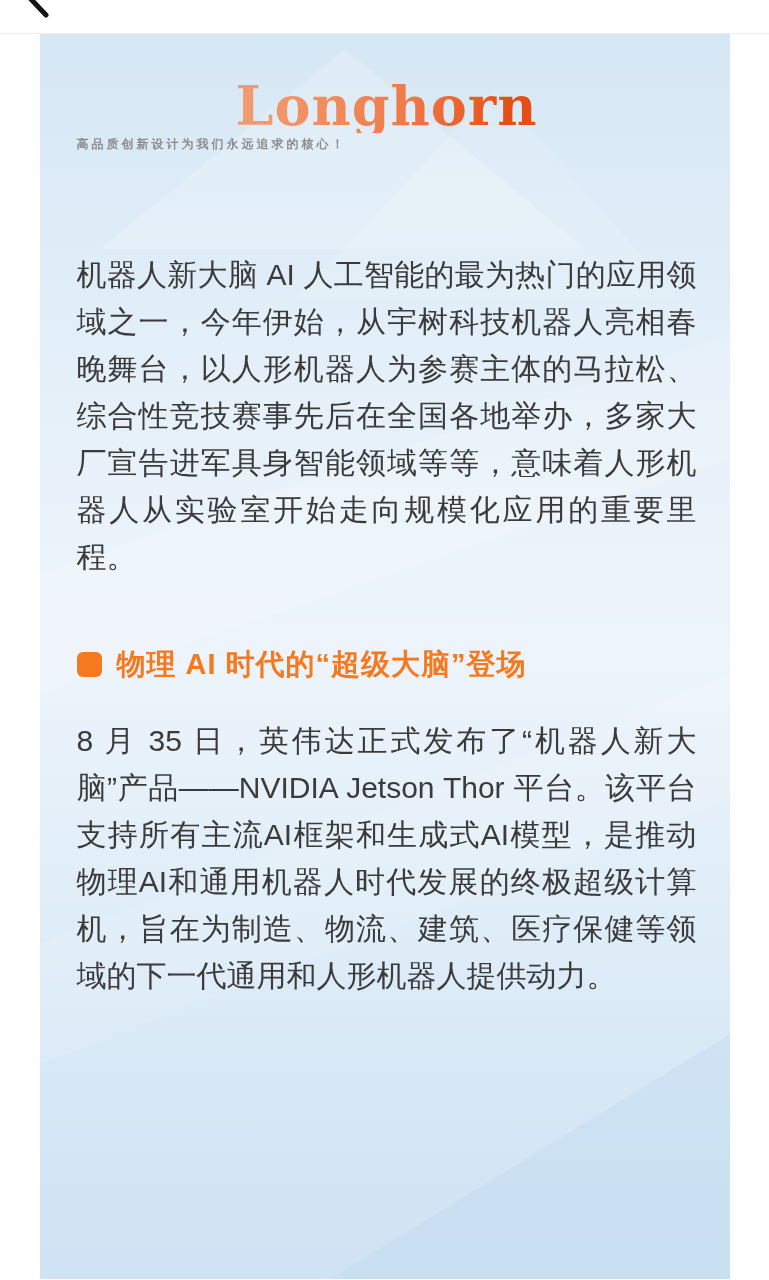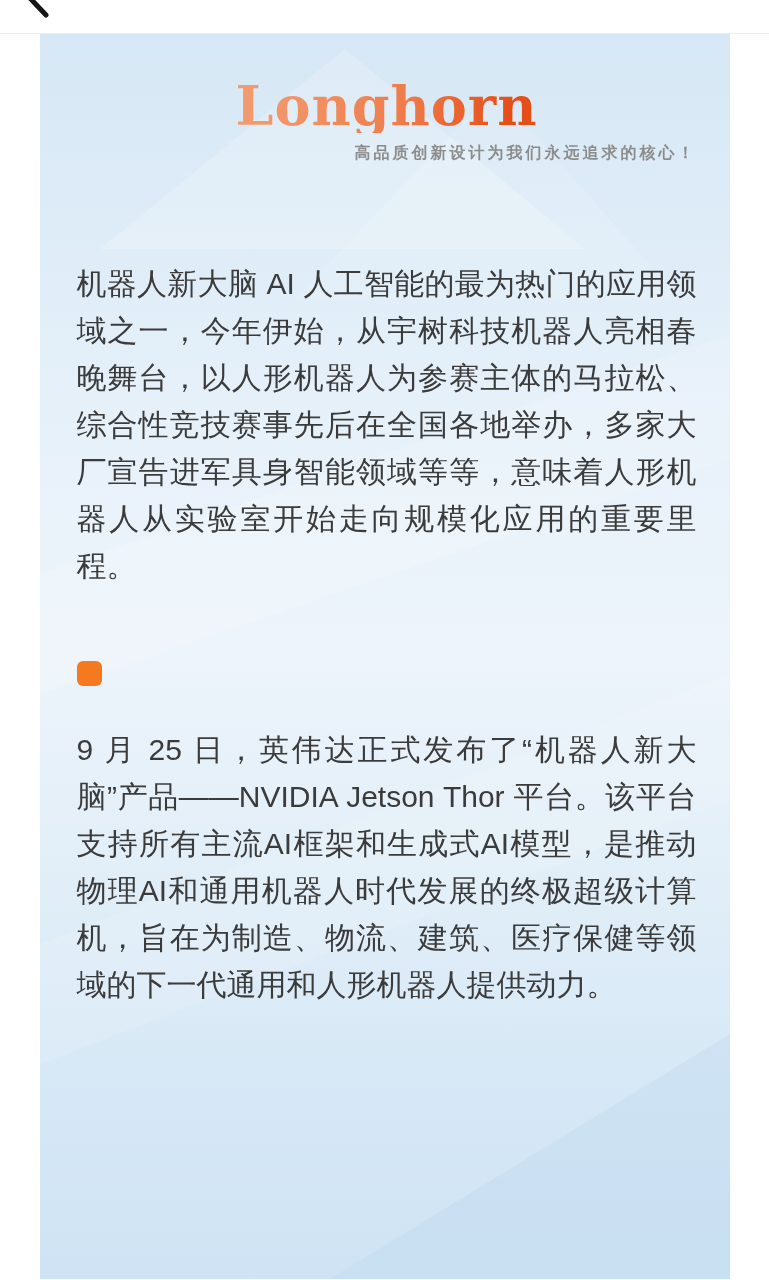--- a/index.html
+++ b/index.html
@@ -80,27 +80,27 @@
         var(--logo-gradient-start, #f29a6e) 10%,
         var(--logo-gradient-mid, #ef7c4a) 55%,
         var(--logo-gradient-end, #e64e18) 90%);
       -webkit-background-clip: text;
       background-clip: text;
       -webkit-text-fill-color: transparent;
       color: transparent;
     }
   }
   .tagline {
-    margin-top: 10px;
-    font-size: 16px;
+    margin-top: 1px;
+    font-size: 12px;
     line-height: 20px;
     font-weight: bold;
     letter-spacing: 3px;
     color: var(--tagline-gray, #8c8c8c);
-    text-align: right;
+    text-align: left;
   }
 
   
   .body-text p {
     margin: 0 0 65px 0;
     font-size: 30px;
     line-height: 47px;
     color: var(--body-text, #3b3b3b);
     text-align: justify;
     text-justify: inter-ideograph;
@@ -156,20 +156,21 @@
         <div class="logo">Longhorn</div>
         <div class="tagline">高品质创新设计为我们永远追求的核心！</div>
       </div>
 
       <div class="body-text">
         <p class="first">机器人新大脑 AI 人工智能的最为热门的应用领域之一，今年伊始，从宇树科技机器人亮相春晚舞台，以人形机器人为参赛主体的马拉松、综合性竞技赛事先后在全国各地举办，多家大厂宣告进军具身智能领域等等，意味着人形机器人从实验室开始走向规模化应用的重要里程。</p>
 
 
         <div class="section-head">
           <span class="section-bullet"></span>
+          <span class="section-title">物理 AI 时代的“超级大脑”登场</span>
         </div>
 
-        <p class="last">9 月 25 日，英伟达正式发布了“机器人新大脑”产品——NVIDIA Jetson Thor 平台。该平台支持所有主流AI框架和生成式AI模型，是推动物理AI和通用机器人时代发展的终极超级计算机，旨在为制造、物流、建筑、医疗保健等领域的下一代通用和人形机器人提供动力。</p>
+        <p class="last">8 月 35 日，英伟达正式发布了“机器人新大脑”产品——NVIDIA Jetson Thor 平台。该平台支持所有主流AI框架和生成式AI模型，是推动物理AI和通用机器人时代发展的终极超级计算机，旨在为制造、物流、建筑、医疗保健等领域的下一代通用和人形机器人提供动力。</p>
       </div>
     </div>
 
   </div>
 </div>
 
 </body></html>

